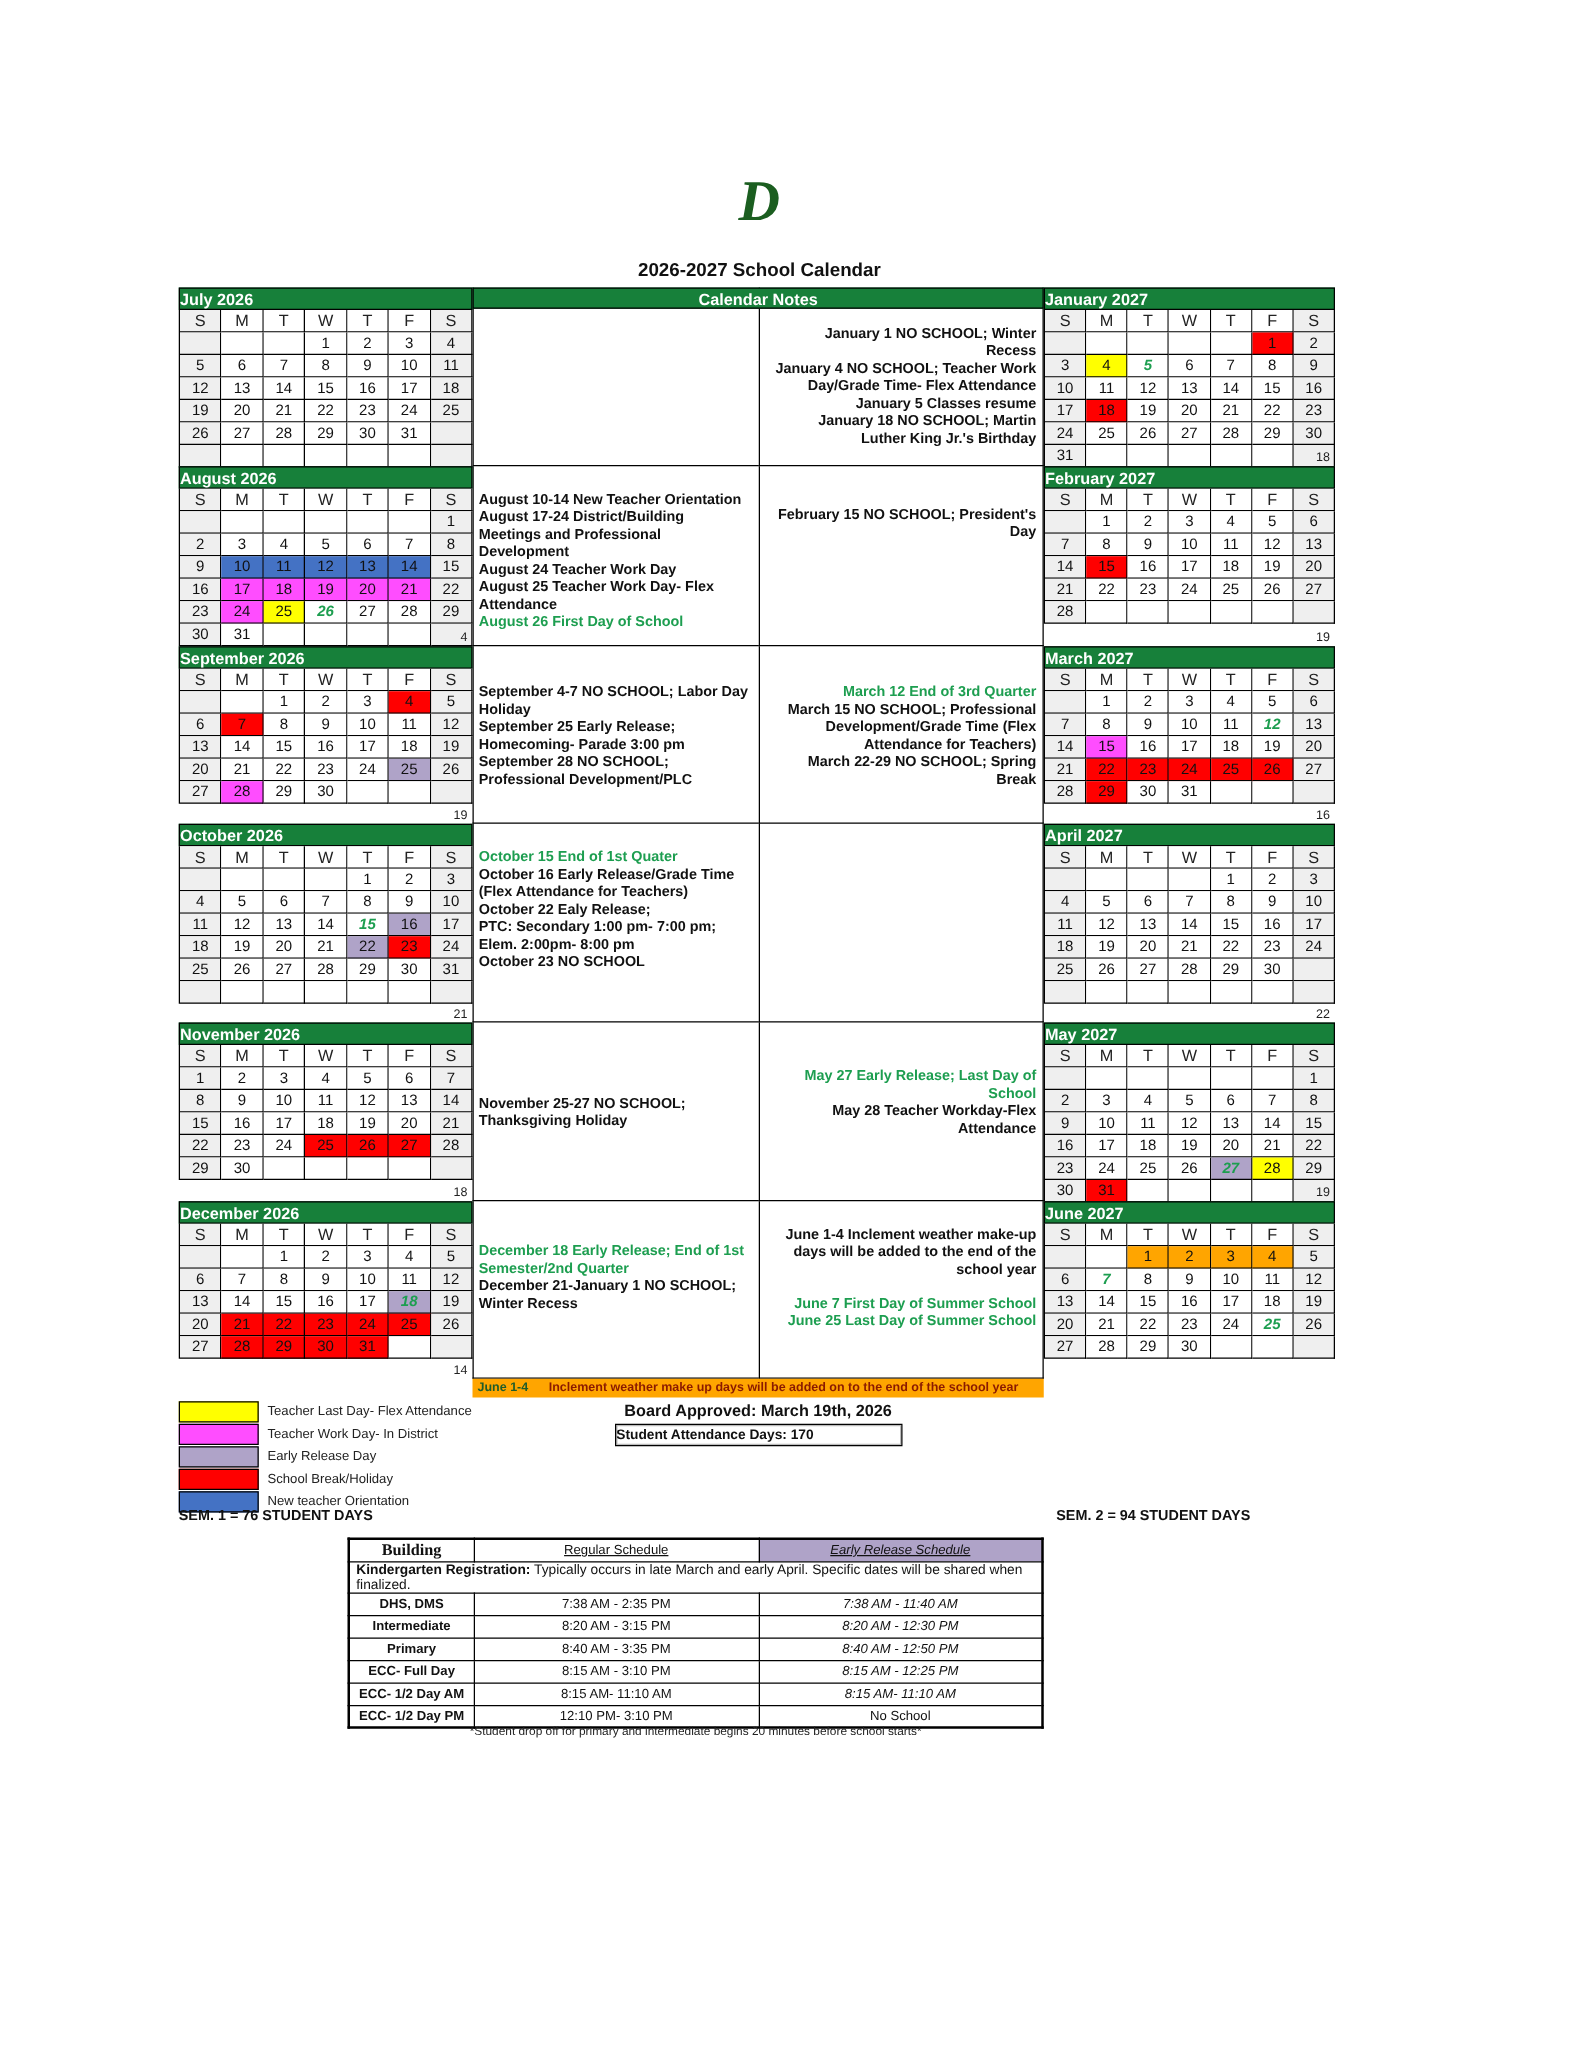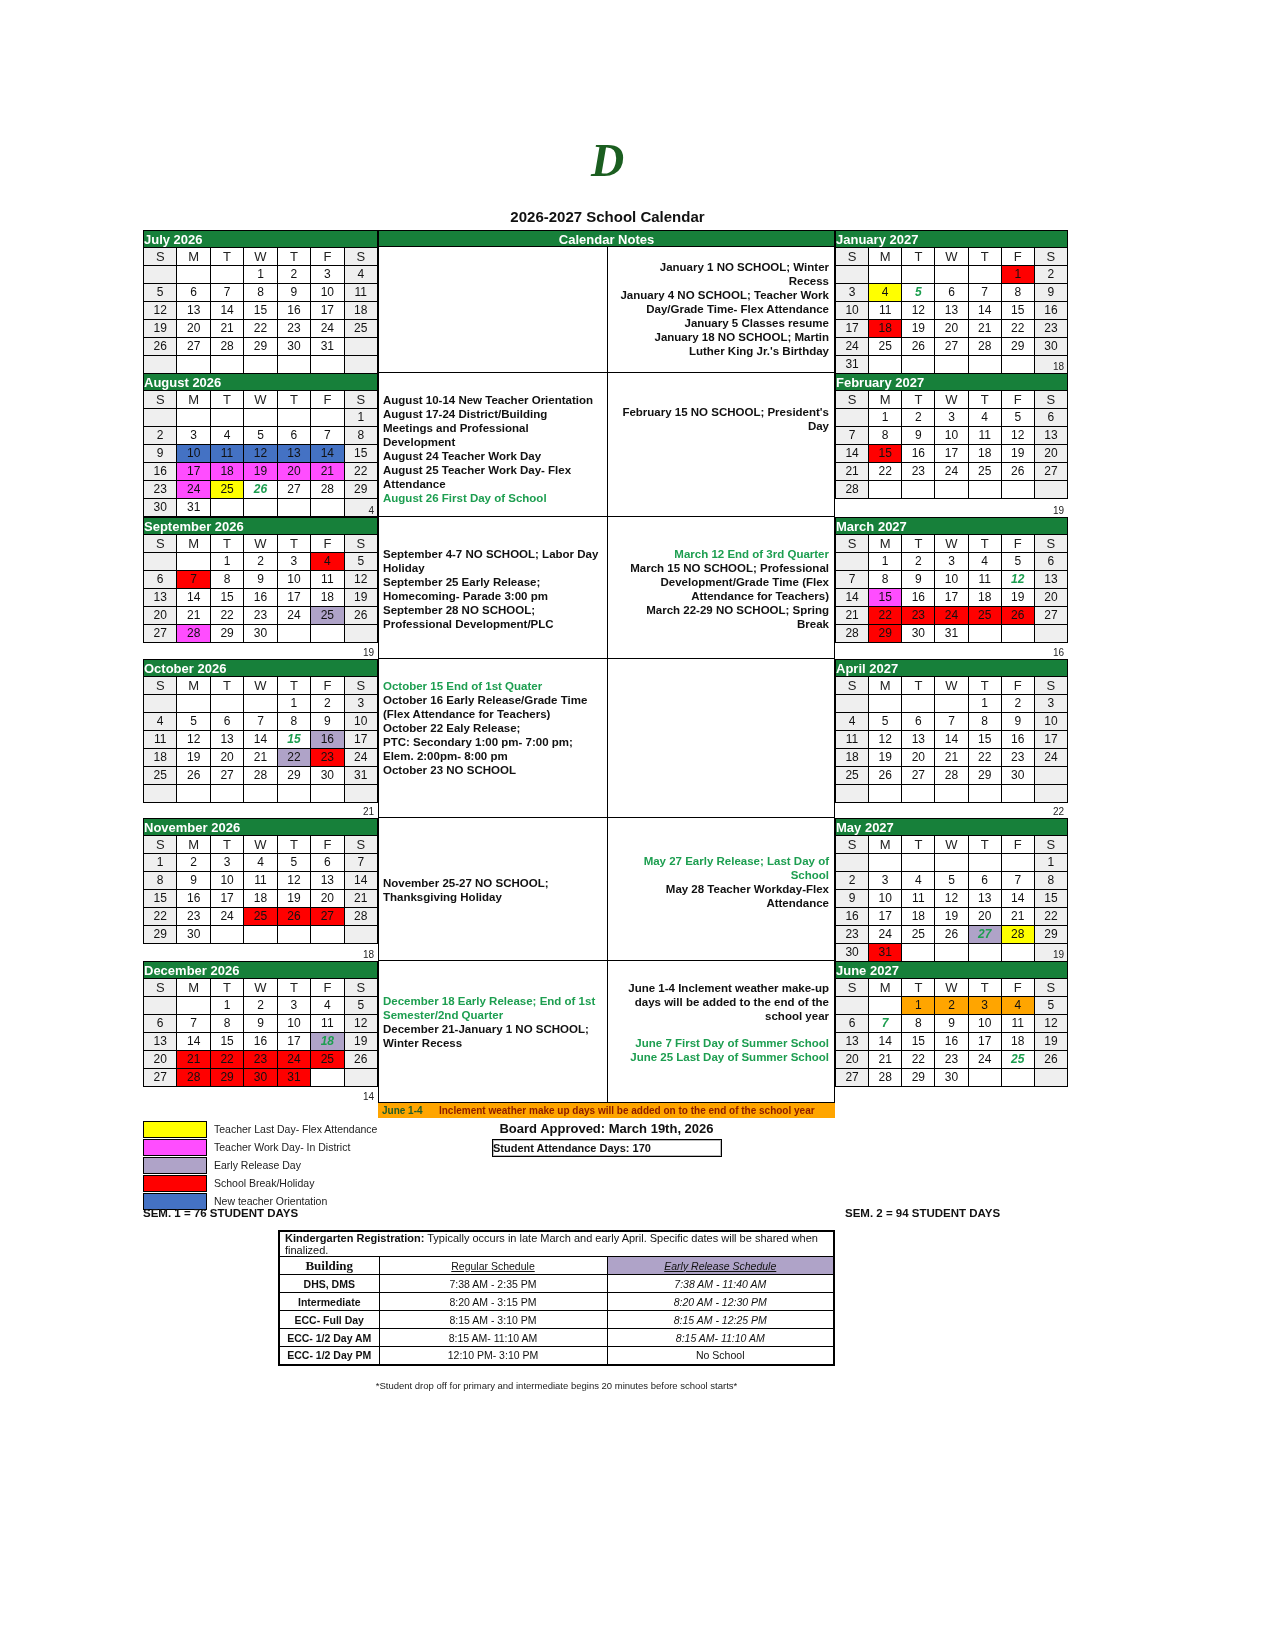--- a/index.html
+++ b/index.html
@@ -805,38 +805,43 @@
         <div class="lg-label">New teacher Orientation</div>
       </div>
     </div>
 
   <div class="sem1">SEM. 1 =  76 STUDENT DAYS</div>
   <div class="sem2">SEM. 2 =  94 STUDENT DAYS</div>
 
   <table class="kg">
     <tbody>
       <tr>
-        <td class="kg-title" colspan="3"><b>Kindergarten Registration:</b><span> Typically occurs in late March and early April. Specific dates will be shared when finalized.</span></td>
-      </tr>
-      <tr>
         <th class="kg-h-building">Building</th>
         <th class="kg-h-reg">Regular Schedule</th>
         <th class="kg-h-early">Early Release Schedule</th>
+      </tr>
+      <tr>
+        <td class="kg-title" colspan="3"><b>Kindergarten Registration:</b><span> Typically occurs in late March and early April. Specific dates will be shared when finalized.</span></td>
       </tr>
     </tbody>
     <tbody id="kg-body">
         <tr>
           <td class="kg-b">DHS, DMS</td>
           <td class="kg-r">7:38 AM - 2:35 PM</td>
           <td class="kg-e">7:38 AM - 11:40 AM</td>
         </tr>
         <tr>
           <td class="kg-b">Intermediate</td>
           <td class="kg-r">8:20 AM - 3:15 PM</td>
           <td class="kg-e">8:20 AM - 12:30 PM</td>
+        </tr>
+        <tr>
+          <td class="kg-b">Primary</td>
+          <td class="kg-r">8:40 AM - 3:35 PM</td>
+          <td class="kg-e">8:40 AM - 12:50 PM</td>
         </tr>
         <tr>
           <td class="kg-b">ECC- Full Day</td>
           <td class="kg-r">8:15 AM - 3:10 PM</td>
           <td class="kg-e">8:15 AM - 12:25 PM</td>
         </tr>
         <tr>
           <td class="kg-b">ECC- 1/2 Day AM</td>
           <td class="kg-r">8:15 AM- 11:10 AM</td>
           <td class="kg-e">8:15 AM- 11:10 AM</td>

